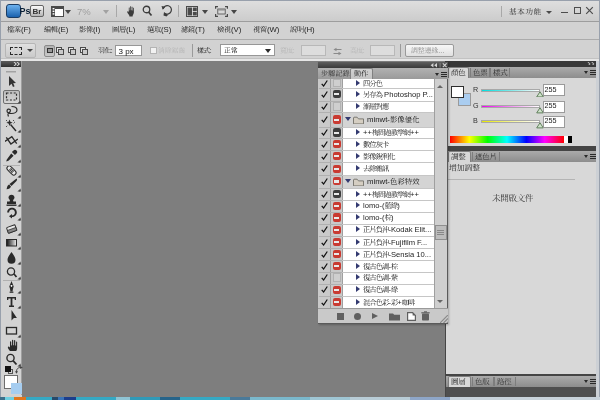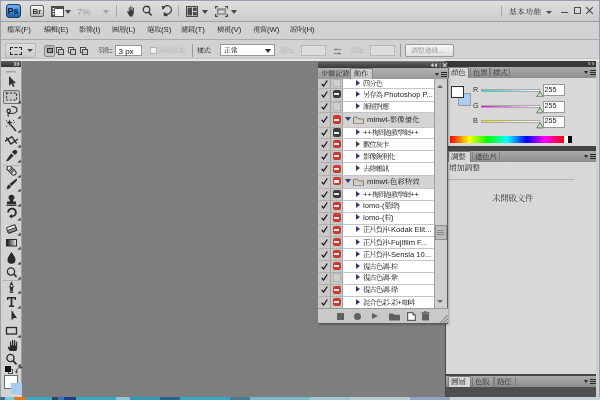--- a/index.html
+++ b/index.html
@@ -1,21 +1,21 @@
 <!DOCTYPE html>
 <html><head><meta charset="utf-8"><style>
 html,body{margin:0;padding:0;width:600px;height:400px;overflow:hidden;background:#d2d2d2;font-family:"Liberation Sans",sans-serif}
 </style></head><body>
 <div style="position:relative;width:600px;height:400px">
 <div style="position:absolute;left:0;top:0;width:600px;height:400px;background:#d2d2d2"></div>
 <div style="position:absolute;left:0;top:0;width:600px;height:400px;border:1px solid #98a0ac;box-sizing:border-box"></div>
 <div style="position:absolute;left:1px;top:1px;width:598px;height:20px;background:linear-gradient(#dedede,#cccccc)"></div>
 <div style="position:absolute;left:1px;top:21px;width:598px;height:1px;background:#9d9d9d"></div>
 <div style="position:absolute;left:6px;top:4px;width:15px;height:14px;border-radius:3px;background:linear-gradient(#6db2ef,#1a61ad);border:1px solid #1a3c64;box-sizing:border-box"></div>
-<div style="position:absolute;left:7.5px;top:4px;width:23px;height:13px;font:bold 9px 'Liberation Sans',sans-serif;color:#0a2036;text-align:left;line-height:14px">Ps</div>
+<div style="position:absolute;left:7.5px;top:4px;width:23px;height:13px;font:bold 9px 'Liberation Sans',sans-serif;color:#0a2036;text-align:right;line-height:14px">Ps</div>
 <div style="position:absolute;left:30px;top:5px;width:14px;height:12px;border-radius:2px;background:linear-gradient(#fbfbfb,#b5b5b5);border:1px solid #636363;box-sizing:border-box;font:bold 8px 'Liberation Sans',sans-serif;color:#333;text-align:center;line-height:11px">Br</div>
 <svg style="position:absolute;left:51px;top:6px" width="13" height="11" viewBox="0 0 13 11">
 <rect x="0.5" y="0.5" width="12" height="10" fill="#fff" stroke="#4a4a4a"></rect>
 <rect x="1" y="1" width="3" height="9" fill="#4a4a4a"></rect>
 <rect x="1.6" y="2" width="1.8" height="1.4" fill="#fff"></rect>
       <rect x="1.6" y="4.6" width="1.8" height="1.4" fill="#fff"></rect>
       <rect x="1.6" y="7.2" width="1.8" height="1.4" fill="#fff"></rect>
 <rect x="4" y="1" width="8" height="2" fill="#4a4a4a"></rect>
 </svg>
 <div style="position:absolute;left:65px;top:10px;width:0;height:0;border-left:3.5px solid transparent;border-right:3.5px solid transparent;border-top:4px solid #464646"></div>

